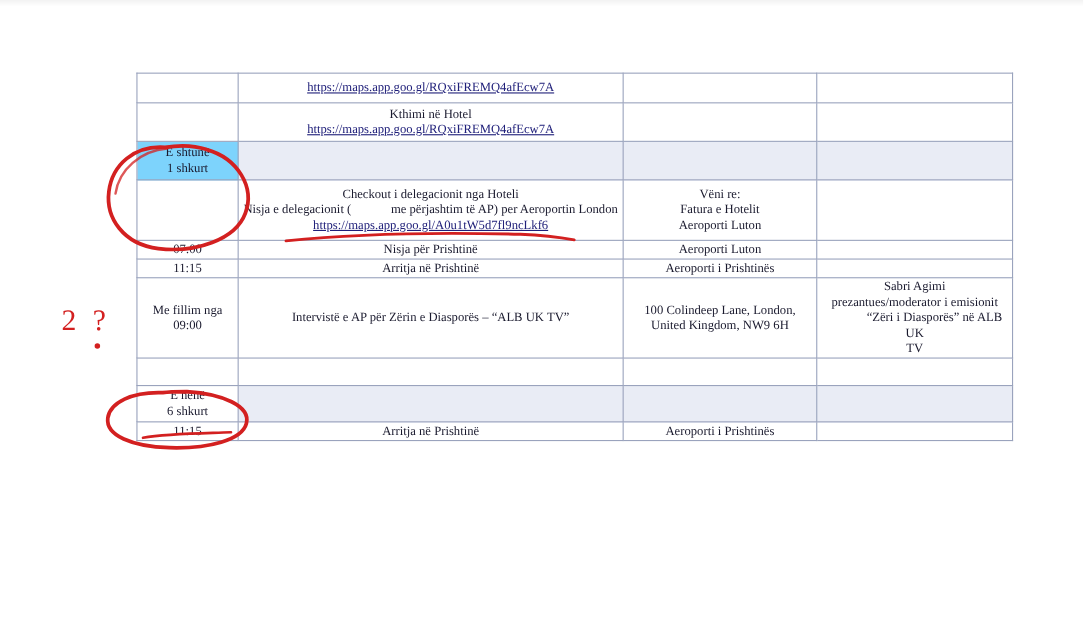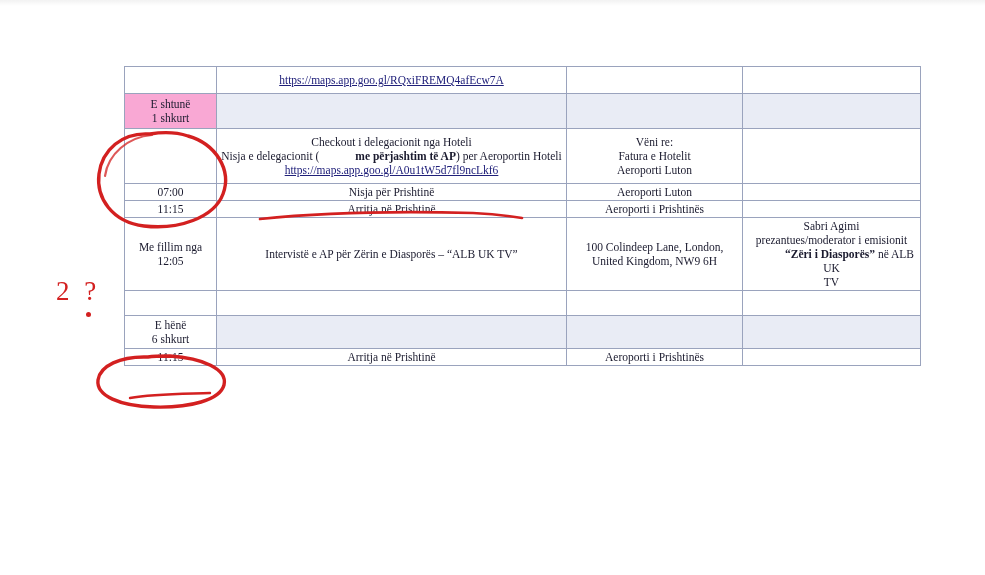--- a/index.html
+++ b/index.html
@@ -39,21 +39,21 @@
   .col-b { width: 350px; }
   .col-c { width: 176px; }
   .col-d { width: 178px; }
 
   .band { background: #e9ecf5; }
 
   .link {
     text-decoration: underline;
     color: #20207a;
   }
-  .bold { font-weight: bold; padding-left: 36px; }
+  .bold { font-weight: normal; padding-left: 36px; }
 
   .strike-row td {
     position: relative;
   }
   
   .faded {
     color: #8f8f9c;
   }
 
   
@@ -109,37 +109,46 @@
 
       <tr>
         <td></td>
         <td style="height:24px;">
           <span class="link">https://maps.app.goo.gl/RQxiFREMQ4afEcw7A</span>
         </td>
         <td></td>
         <td></td>
       </tr>
 
+      <tr>
+        <td></td>
+        <td style="height:32px;">
+          <div>Kthimi në Hotel</div>
+          <div class="link">https://maps.app.goo.gl/RQxiFREMQ4afEcw7A</div>
+        </td>
+        <td></td>
+        <td></td>
+      </tr>
 
       <tr class="band">
-        <td style="height:32px; background:#f9a8d4;">
+        <td style="height:32px; background:#7dd3fc;">
           <div>E shtunë</div>
           <div>1 shkurt</div>
         </td>
         <td class="band"></td>
         <td class="band"></td>
         <td class="band"></td>
       </tr>
 
       <tr>
         <td></td>
         <td style="height:52px;">
           <div>Checkout i delegacionit nga Hoteli</div>
           <div>
-            <span>Nisja e delegacionit (</span><span class="bold">me përjashtim të AP</span><span>) per Aeroportin Hoteli</span>
+            <span>Nisja e delegacionit (</span><span class="bold">me përjashtim të AP</span><span>) per Aeroportin London</span>
           </div>
           <div class="link">https://maps.app.goo.gl/A0u1tW5d7fl9ncLkf6</div>
         </td>
         <td>
           <div>Vëni re:</div>
           <div>Fatura e Hotelit</div>
           <div>Aeroporti Luton</div>
         </td>
         <td></td>
       </tr>
@@ -154,21 +163,21 @@
       <tr>
         <td>11:15</td>
         <td>Arritja në Prishtinë</td>
         <td>Aeroporti i Prishtinës</td>
         <td></td>
       </tr>
 
       <tr>
         <td style="height:56px;">
           <div>Me fillim nga</div>
-          <div>12:05</div>
+          <div>09:00</div>
         </td>
         <td>Intervistë e AP për Zërin e Diasporës – “ALB UK TV”</td>
         <td>
           <div>100 Colindeep Lane, London,</div>
           <div>United Kingdom, NW9 6H</div>
         </td>
         <td>
           <div>Sabri Agimi</div>
           <div>prezantues/moderator i emisionit</div>
           <div>

